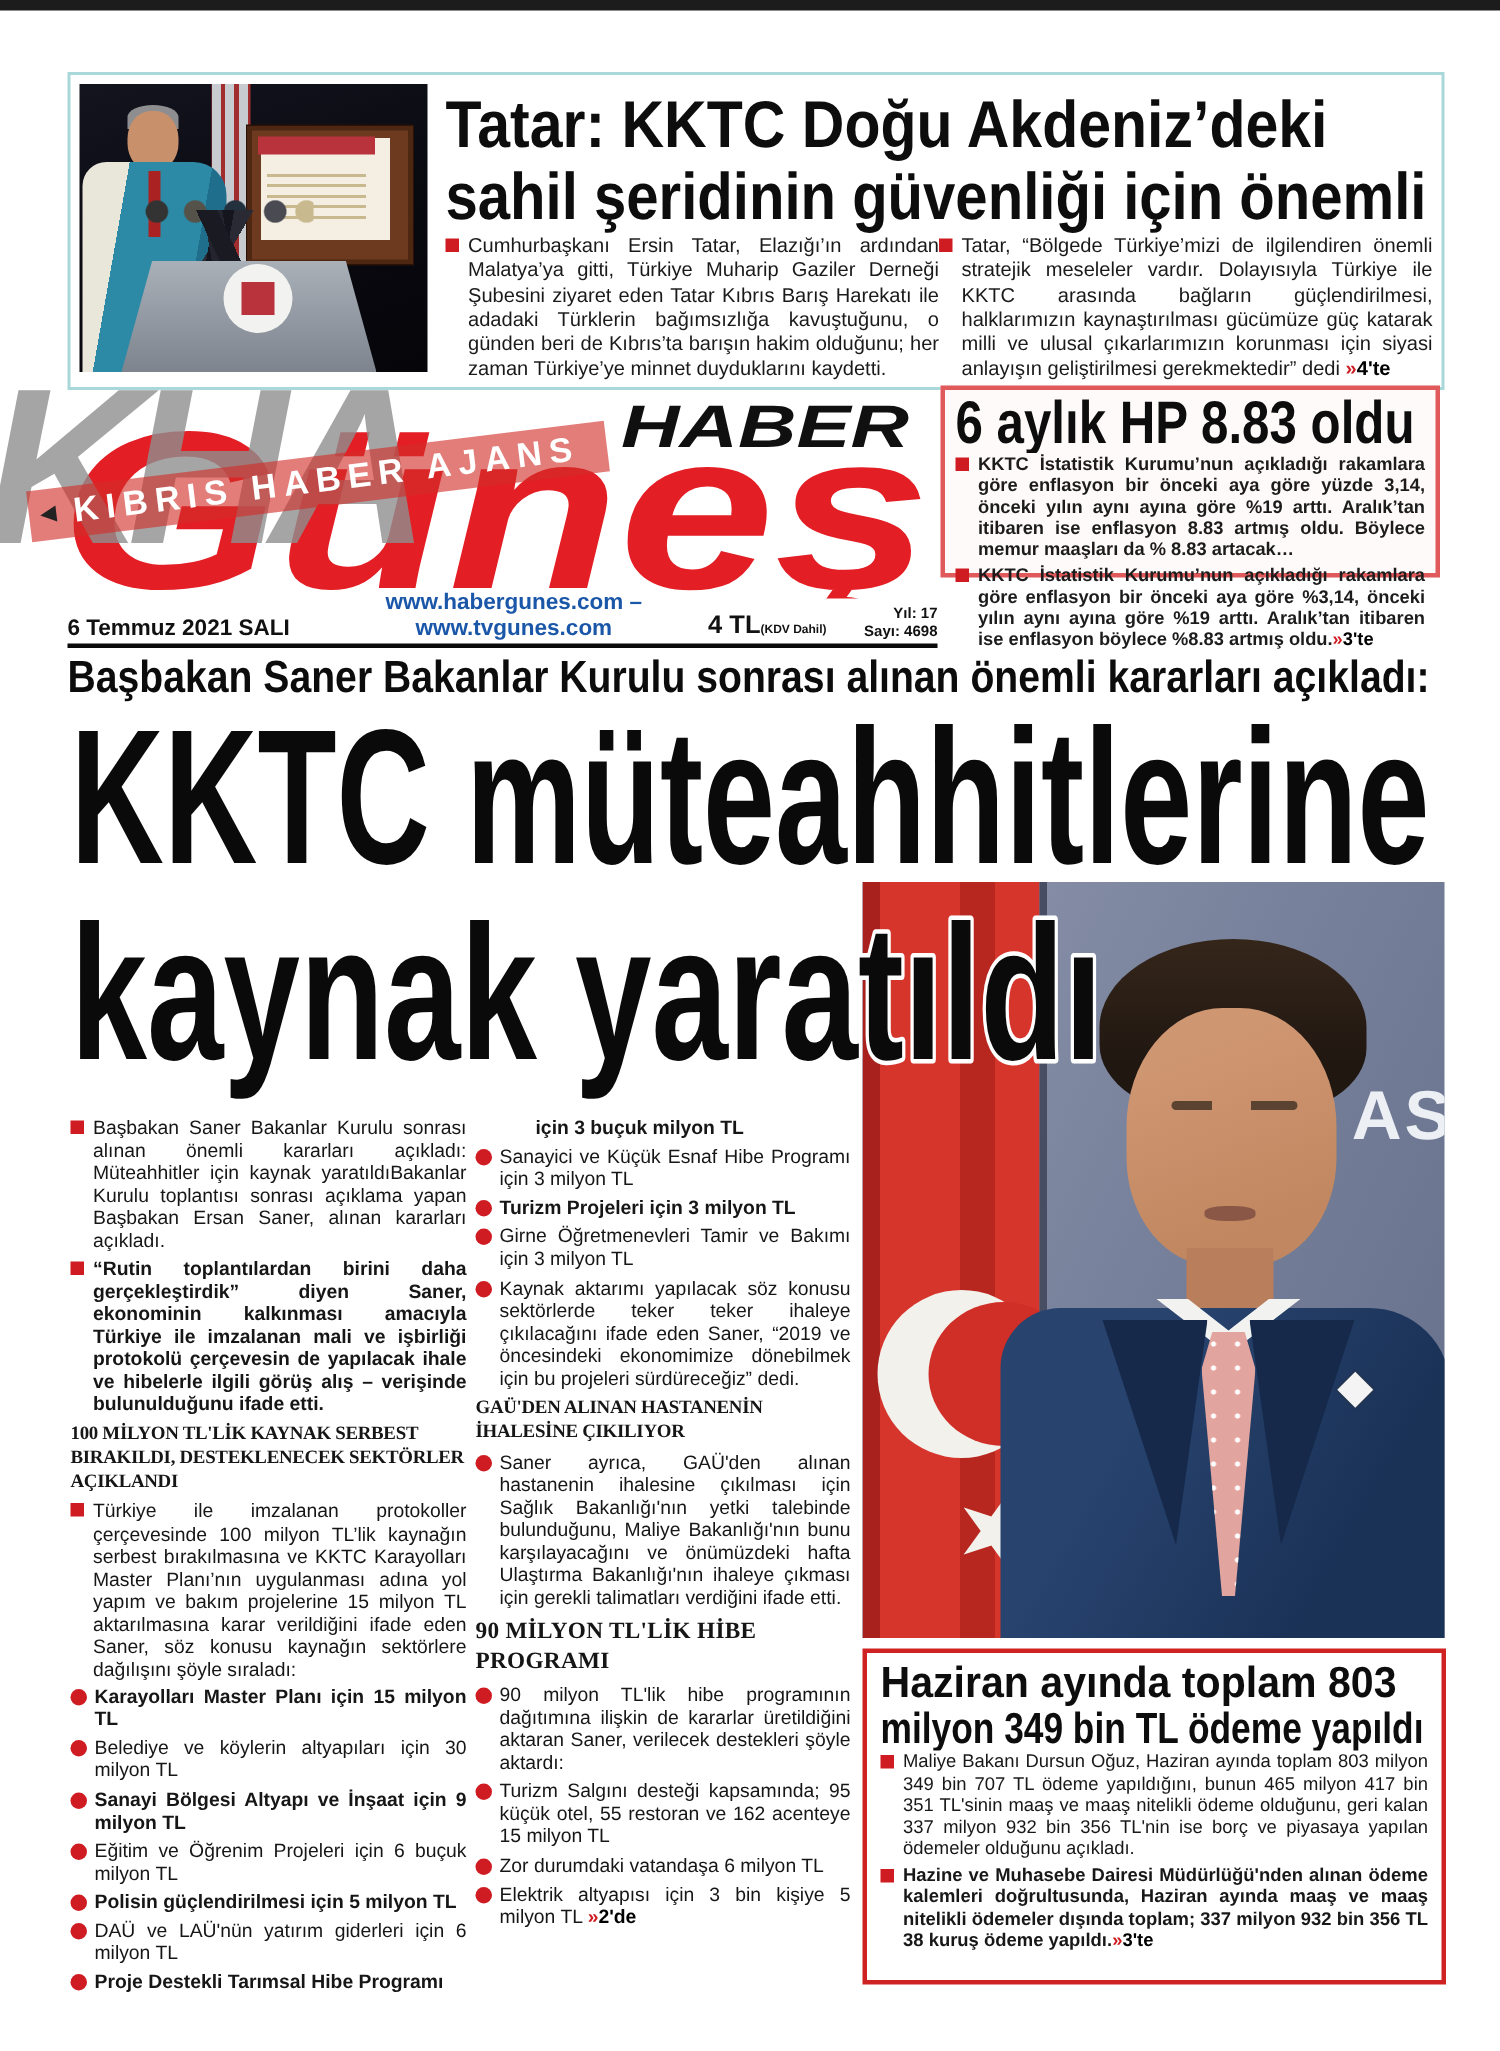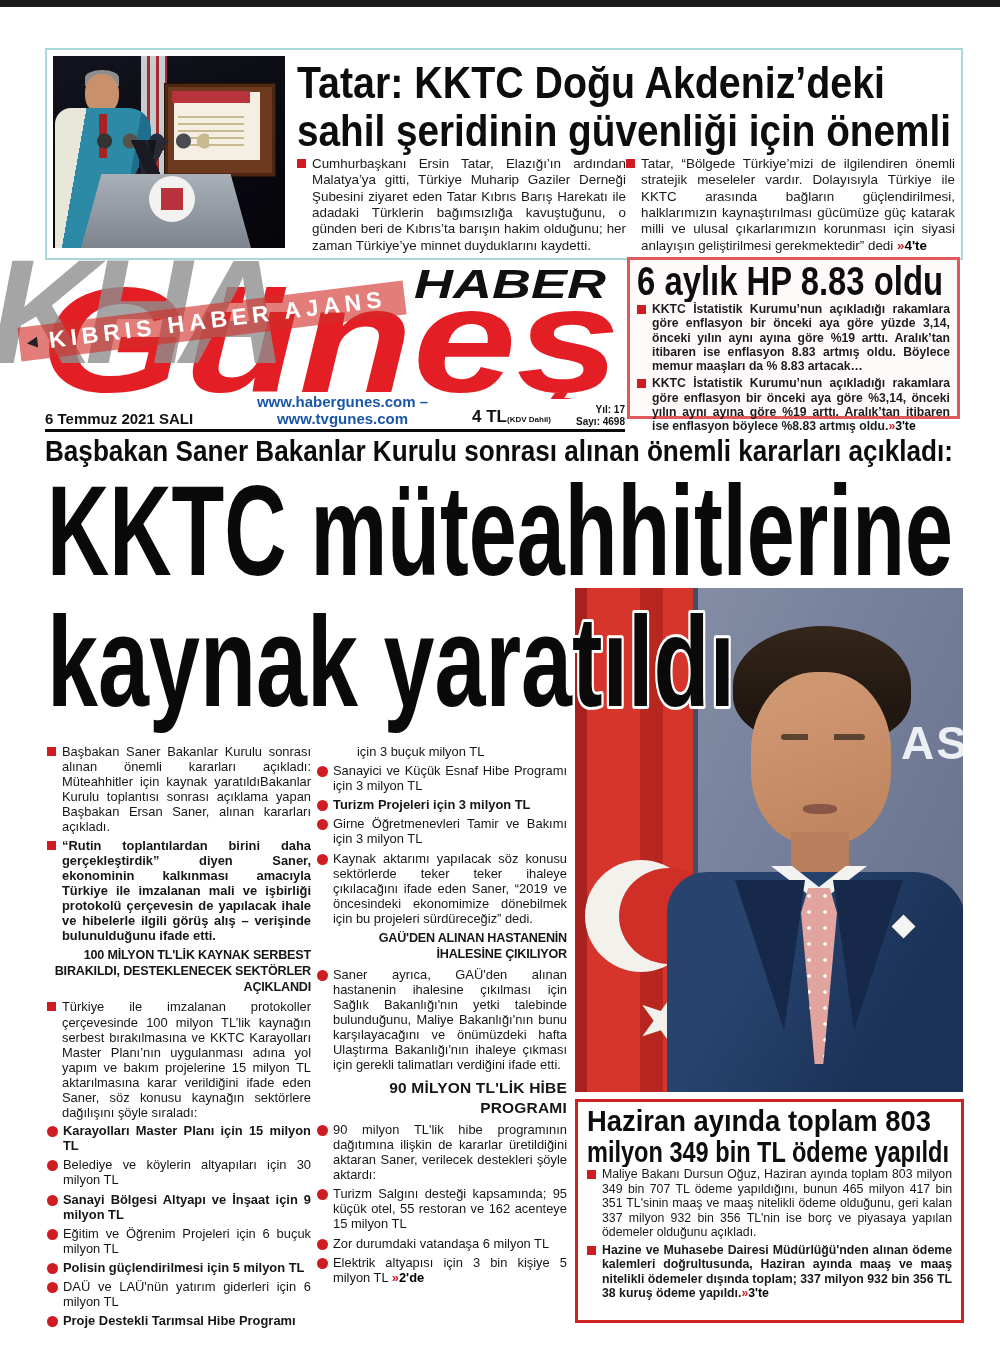--- a/index.html
+++ b/index.html
@@ -63,41 +63,41 @@
   .gunes{left:40px;top:252px;width:592px;height:176px;z-index:3;overflow:visible;}
   .gunes text{font-family:"Liberation Sans",sans-serif;font-weight:700;font-style:italic;fill:#e41e25;}
   .datebar{left:45px;top:399px;width:580px;height:28px;border-bottom:3px solid #0a0a0a;display:flex;align-items:flex-end;padding-bottom:2px;z-index:6;background:#fff;}
   .db-date{font-size:15px;font-weight:700;width:168px;}
   .db-web{flex:1;font-size:15px;font-weight:700;color:#1b57a8;text-align:center;}
   .db-price{font-size:17px;font-weight:700;white-space:nowrap;}
   .db-pnote{font-size:8px;font-weight:700;}
   .db-yr{width:74px;text-align:right;font-size:10px;font-weight:700;line-height:1.15;}
 
   
-  .hpbox{left:627px;top:257px;width:333px;height:162px;border:3px solid #e05a5c;background:#fffafa;
+  .hpbox{left:627px;top:257px;width:333px;height:128px;border:3px solid #e05a5c;background:#fffafa;
       padding:2px 7px;box-sizing:border-box;z-index:6;}
   .hp-title{width:312px;height:40px;display:block;}
   .hp-title text{font-family:"Liberation Sans",sans-serif;font-weight:700;fill:#0d0d0d;}
   .hp-item{font-size:12.2px;line-height:1.17;font-weight:700;color:#1c1c1c;}
 
   
   .kicker{left:45px;top:432px;width:914px;height:36px;}
   .kicker text{font-family:"Liberation Sans",sans-serif;font-weight:700;fill:#0c0c0c;}
   .gh{z-index:5;overflow:visible;}
   .gh text{font-family:"Liberation Sans",sans-serif;font-weight:700;fill:#0a0a0a;
       paint-order:stroke;stroke:#fff;stroke-width:6px;stroke-linejoin:round;}
   .gh1{left:45px;top:464px;width:916px;height:140px;}
   .gh2{left:45px;top:594px;width:916px;height:142px;}
 
   .mcol{font-size:12.9px;line-height:1.17;color:#161616;z-index:2;}
   .mcol1{left:47px;top:744px;width:264px;height:552px;}
   .mcol2{left:317px;top:744px;width:250px;height:552px;}
-  .sub{font-weight:700;text-align:right;font-size:12.6px;line-height:1.25;margin:5px 0 4px 0;letter-spacing:-.2px;}
+  .sub{font-weight:700;text-align:left;font-size:12.6px;line-height:1.25;margin:5px 0 4px 0;letter-spacing:-.2px;font-family:Liberation Serif, serif;}
   .sub2{font-size:15.5px;letter-spacing:.2px;margin:6px 0 5px 0;}
-  .cont{font-weight:400;margin:0 0 4px 1px;padding-left:39px;}
+  .cont{font-weight:700;margin:0 0 4px 1px;padding-left:39px;}
 
   
   .photo{left:575px;top:588px;width:388px;height:504px;background:linear-gradient(115deg,#8d95ac 0%,#79829c 45%,#666f8a 100%);overflow:hidden;z-index:1;}
   .ph-as{position:absolute;right:-6px;top:128px;font-size:46px;font-weight:700;color:#eceff4;letter-spacing:2px;}
   .ph-flag{position:absolute;left:0;top:0;width:118px;height:504px;
       background:linear-gradient(90deg,#a8211d 0 10%,#d6352c 10% 55%,#b8271f 55% 75%,#d6352c 75%);}
   .ph-cres{position:absolute;left:10px;top:272px;width:112px;height:112px;border-radius:50%;background:#f3f1ec;}
   .ph-cres-cut{position:absolute;left:44px;top:280px;width:100px;height:96px;border-radius:50%;background:#cf2f27;}
   .ph-star{position:absolute;left:60px;top:398px;font-size:66px;color:#f3f1ec;transform:rotate(18deg);line-height:1;}
   .ph-pole{position:absolute;left:118px;top:0;width:5px;height:504px;background:#474e63;}

